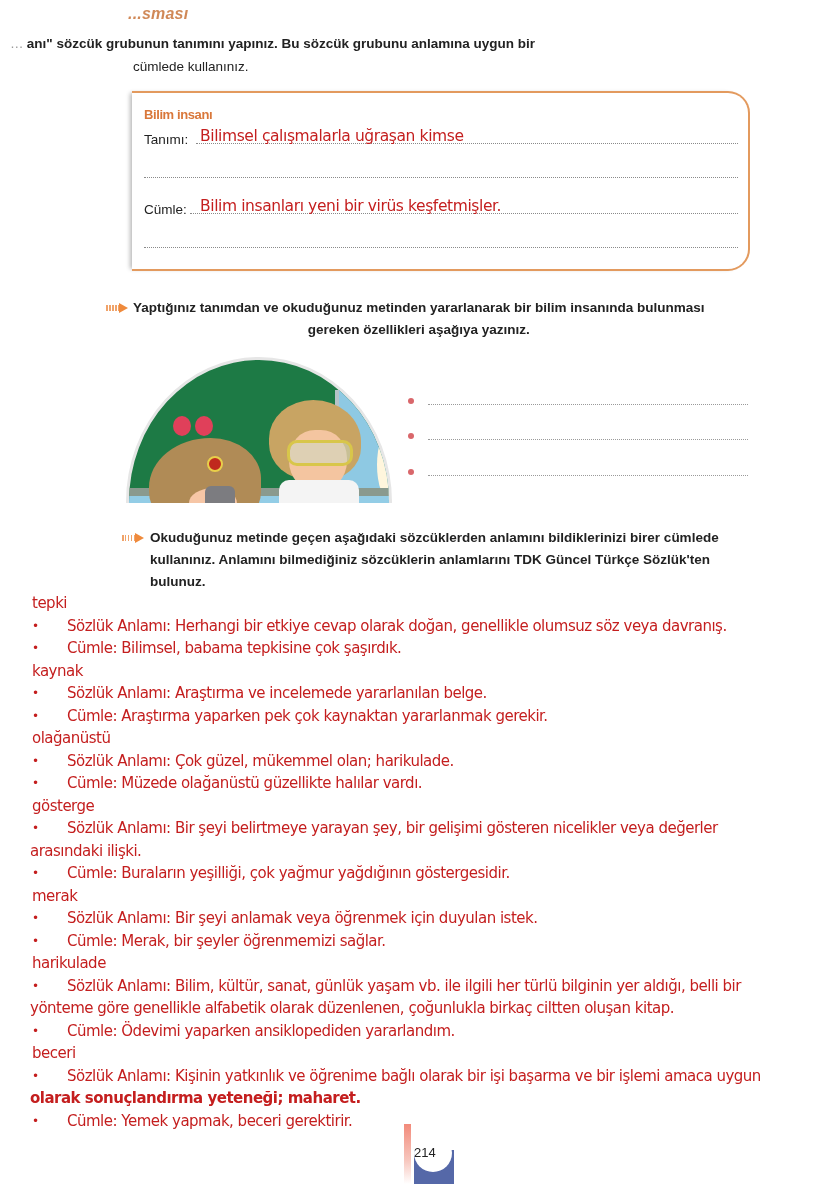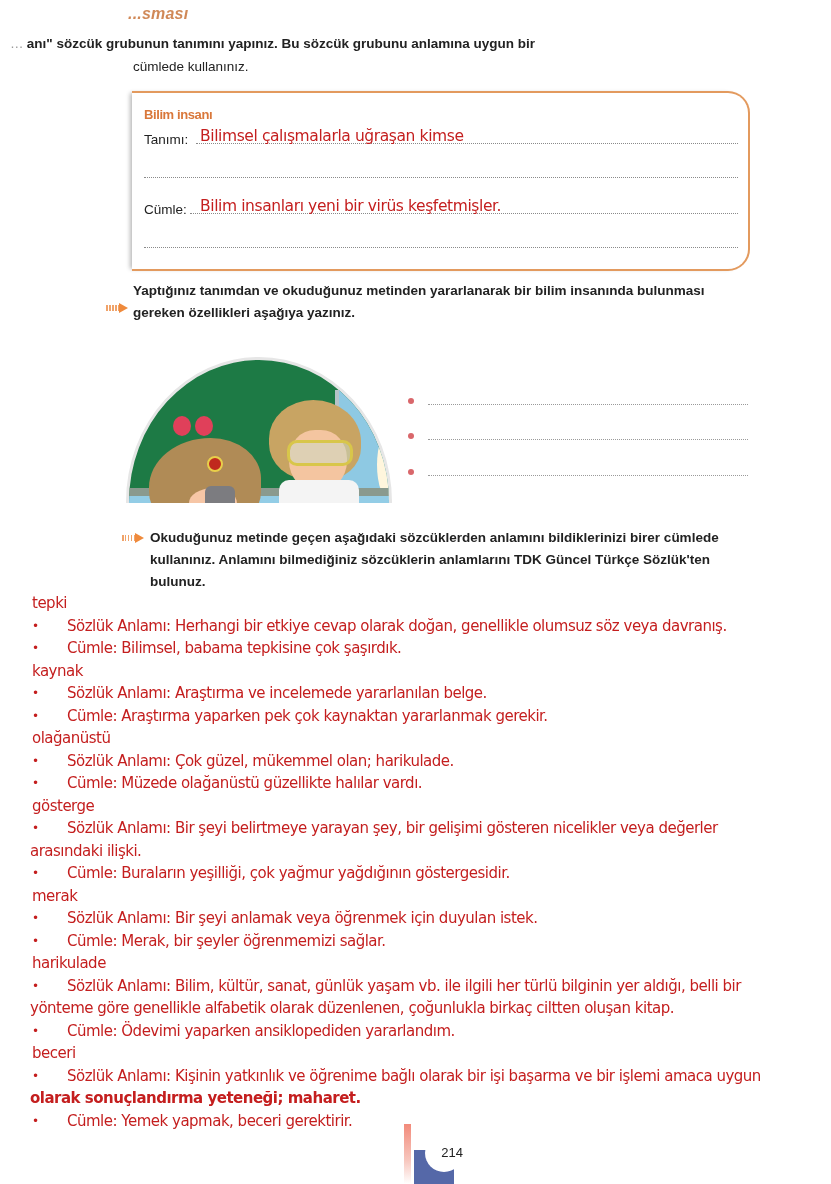--- a/index.html
+++ b/index.html
@@ -69,22 +69,22 @@
     .bullet-dots { position: absolute; left: 20px; right: 0; top: 6px; border-bottom: 1px dotted #9a9a9a; }
 
     .answers { position: absolute; left: 32px; top: 592px; width: 790px; font-family: "DejaVu Sans", sans-serif; color: #c41e1e; font-size: 15px; letter-spacing: -0.5px; }
     .word { line-height: 22.5px; }
     .item { line-height: 22.5px; padding-left: 0; }
     .item .dot { display: inline-block; width: 35px; font-size: 12px; vertical-align: 1px; }
 
     .page-tab { position: absolute; left: 404px; top: 1124px; width: 7px; height: 60px; background: linear-gradient(180deg, #f28a7a 0%, #f7c6bd 60%, #fff 100%); }
     .page-badge-bg { position: absolute; left: 414px; top: 1150px; width: 40px; height: 34px; background: #5568a8; }
     .page-badge {
-      position: absolute; left: 425px; top: 1134px; width: 38px; height: 38px; border-radius: 50%; background: #fff;
-      font-size: 13px; color: #222; text-align: right; line-height: 38px;
+      position: absolute; left: 414px; top: 1134px; width: 38px; height: 38px; border-radius: 50%; background: #fff;
+      font-size: 13px; color: #222; text-align: left; line-height: 38px;
     }
   </style>
 </head>
 <body>
 
 <div class="header-title">...sması</div>
 
 <div class="q-line1">
   <span class="faded">…</span>
   <span>anı" sözcük grubunun tanımını yapınız. Bu sözcük grubunu anlamına uygun bir</span>
@@ -109,21 +109,21 @@
   </div>
   <div class="box-row" style="top:136px;">
     <span class="dots" style="left:0;"></span>
   </div>
 </div>
 
 <div class="arrow-icon" style="left:106px; top:303px;">
   <span class="stripes"></span>
     <span class="head"></span>
 </div>
-<div class="instr" style="left:133px; top:280px;">
+<div class="instr" style="left:133px; top:297px;text-align:center;">
   <div>Yaptığınız tanımdan ve okuduğunuz metinden yararlanarak bir bilim insanında bulunması</div>
   <div>gereken özellikleri aşağıya yazınız.</div>
 </div>
 
 <div class="illustration">
   <div class="illus-circle">
     <div class="window"></div>
     <div class="window-light"></div>
     <div class="board-frame"></div>
     <div class="wall"></div>

